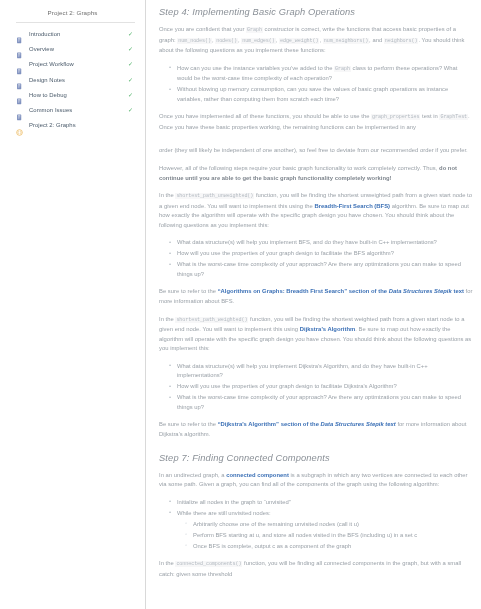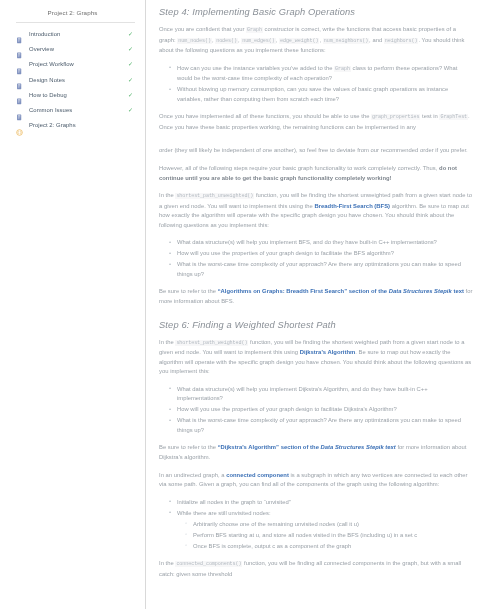--- a/index.html
+++ b/index.html
@@ -273,32 +273,32 @@
     <p class="body"><span>In the </span><code>shortest_path_unweighted()</code><span> function, you will be finding the shortest unweighted path from a given start node to a given end node. You will want to implement this using the </span><a class="link" href="#">Breadth-First Search (BFS)</a><span> algorithm. Be sure to map out how exactly the algorithm will operate with the specific graph design you have chosen. You should think about the following questions as you implement this:</span></p>
 
     <ul class="bul">
       <li>What data structure(s) will help you implement BFS, and do they have built-in C++ implementations?</li>
       <li>How will you use the properties of your graph design to facilitate the BFS algorithm?</li>
       <li>What is the worst-case time complexity of your approach? Are there any optimizations you can make to speed things up?</li>
     </ul>
 
     <p class="body"><span>Be sure to refer to the </span><a class="link" href="#"><span>“Algorithms on Graphs: Breadth First Search” section of the </span><em class="i">Data Structures Stepik</em><span> text</span></a><span> for more information about BFS.</span></p>
 
-    <h2 class="step spaced">Step 6: Finding a Weighted Shortest Path</h2>
 
     <p class="body"><span>In the </span><code>shortest_path_weighted()</code><span> function, you will be finding the shortest weighted path from a given start node to a given end node. You will want to implement this using </span><a class="link" href="#">Dijkstra's Algorithm</a><span>. Be sure to map out how exactly the algorithm will operate with the specific graph design you have chosen. You should think about the following questions as you implement this:</span></p>
 
     <ul class="bul">
       <li>What data structure(s) will help you implement Dijkstra's Algorithm, and do they have built-in C++ implementations?</li>
       <li>How will you use the properties of your graph design to facilitate Dijkstra's Algorithm?</li>
       <li>What is the worst-case time complexity of your approach? Are there any optimizations you can make to speed things up?</li>
     </ul>
 
     <p class="body"><span>Be sure to refer to the </span><a class="link" href="#"><span>“Dijkstra's Algorithm” section of the </span><em class="i">Data Structures Stepik text</em></a><span> for more information about Dijkstra's algorithm.</span></p>
 
+    <h2 class="step spaced">Step 7: Finding Connected Components</h2>
 
     <p class="body"><span>In an undirected graph, a </span><a class="link" href="#">connected component</a><span> is a subgraph in which any two vertices are connected to each other via some path. Given a graph, you can find all of the components of the graph using the following algorithm:</span></p>
 
     <ul class="bul">
       <li>Initialize all nodes in the graph to “unvisited”</li>
       <li><span>While there are still unvisited nodes:</span>
         <ul class="sub">
           <li>Arbitrarily choose one of the remaining unvisited nodes (call it u)</li>
           <li>Perform BFS starting at u, and store all nodes visited in the BFS (including u) in a set c</li>
           <li>Once BFS is complete, output c as a component of the graph</li>

